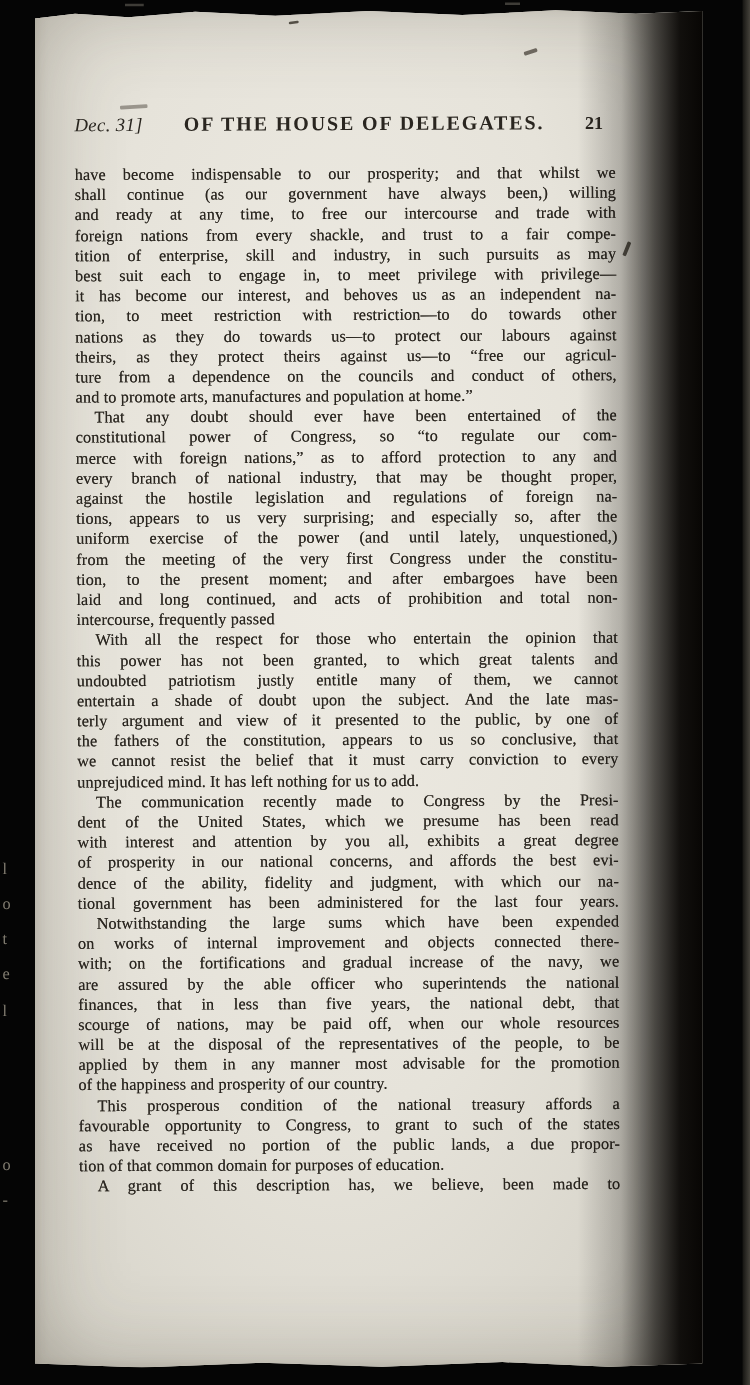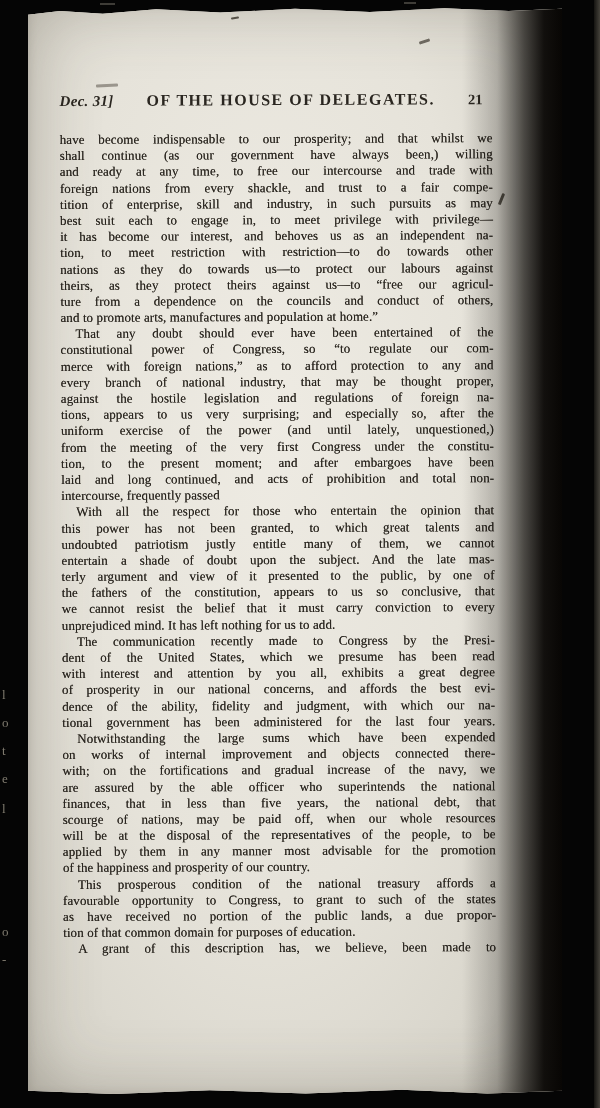--- a/index.html
+++ b/index.html
@@ -23,21 +23,21 @@
       64% 0.65%, 78% 0.3%, 90% 0.55%, 100% 0.35%, 100% 99.7%, 86% 99.95%, 70% 99.6%,
       52% 99.95%, 34% 99.65%, 16% 100%, 0% 99.7%);
   }
   .tilt { position:absolute; inset:0; transform:rotate(-0.25deg); transform-origin:50% 40%; }
 
   
   .header {
     position:absolute; top:86px; left:33px; width:433px;
     display:flex; align-items:baseline; color:var(--ink,#2a2620);
   }
-  .header .date   { font-weight:bold; font-style:italic; font-size:15px; letter-spacing:0.3px; }
+  .header .date   { font-weight:normal; font-style:italic; font-size:15px; letter-spacing:0.3px; }
   .header .title  { flex:1; text-align:center; font-weight:bold; font-size:16px; letter-spacing:1.5px; }
   .header .pageno { font-weight:bold; font-size:14.5px; margin-right:10px; }
 
   
   .page-body {
     position:absolute; top:126px; left:33px; width:433px;
     color:var(--ink,#2a2620); font-size:13px;
   }
   .line {
     display:block; white-space:nowrap; overflow:visible;

